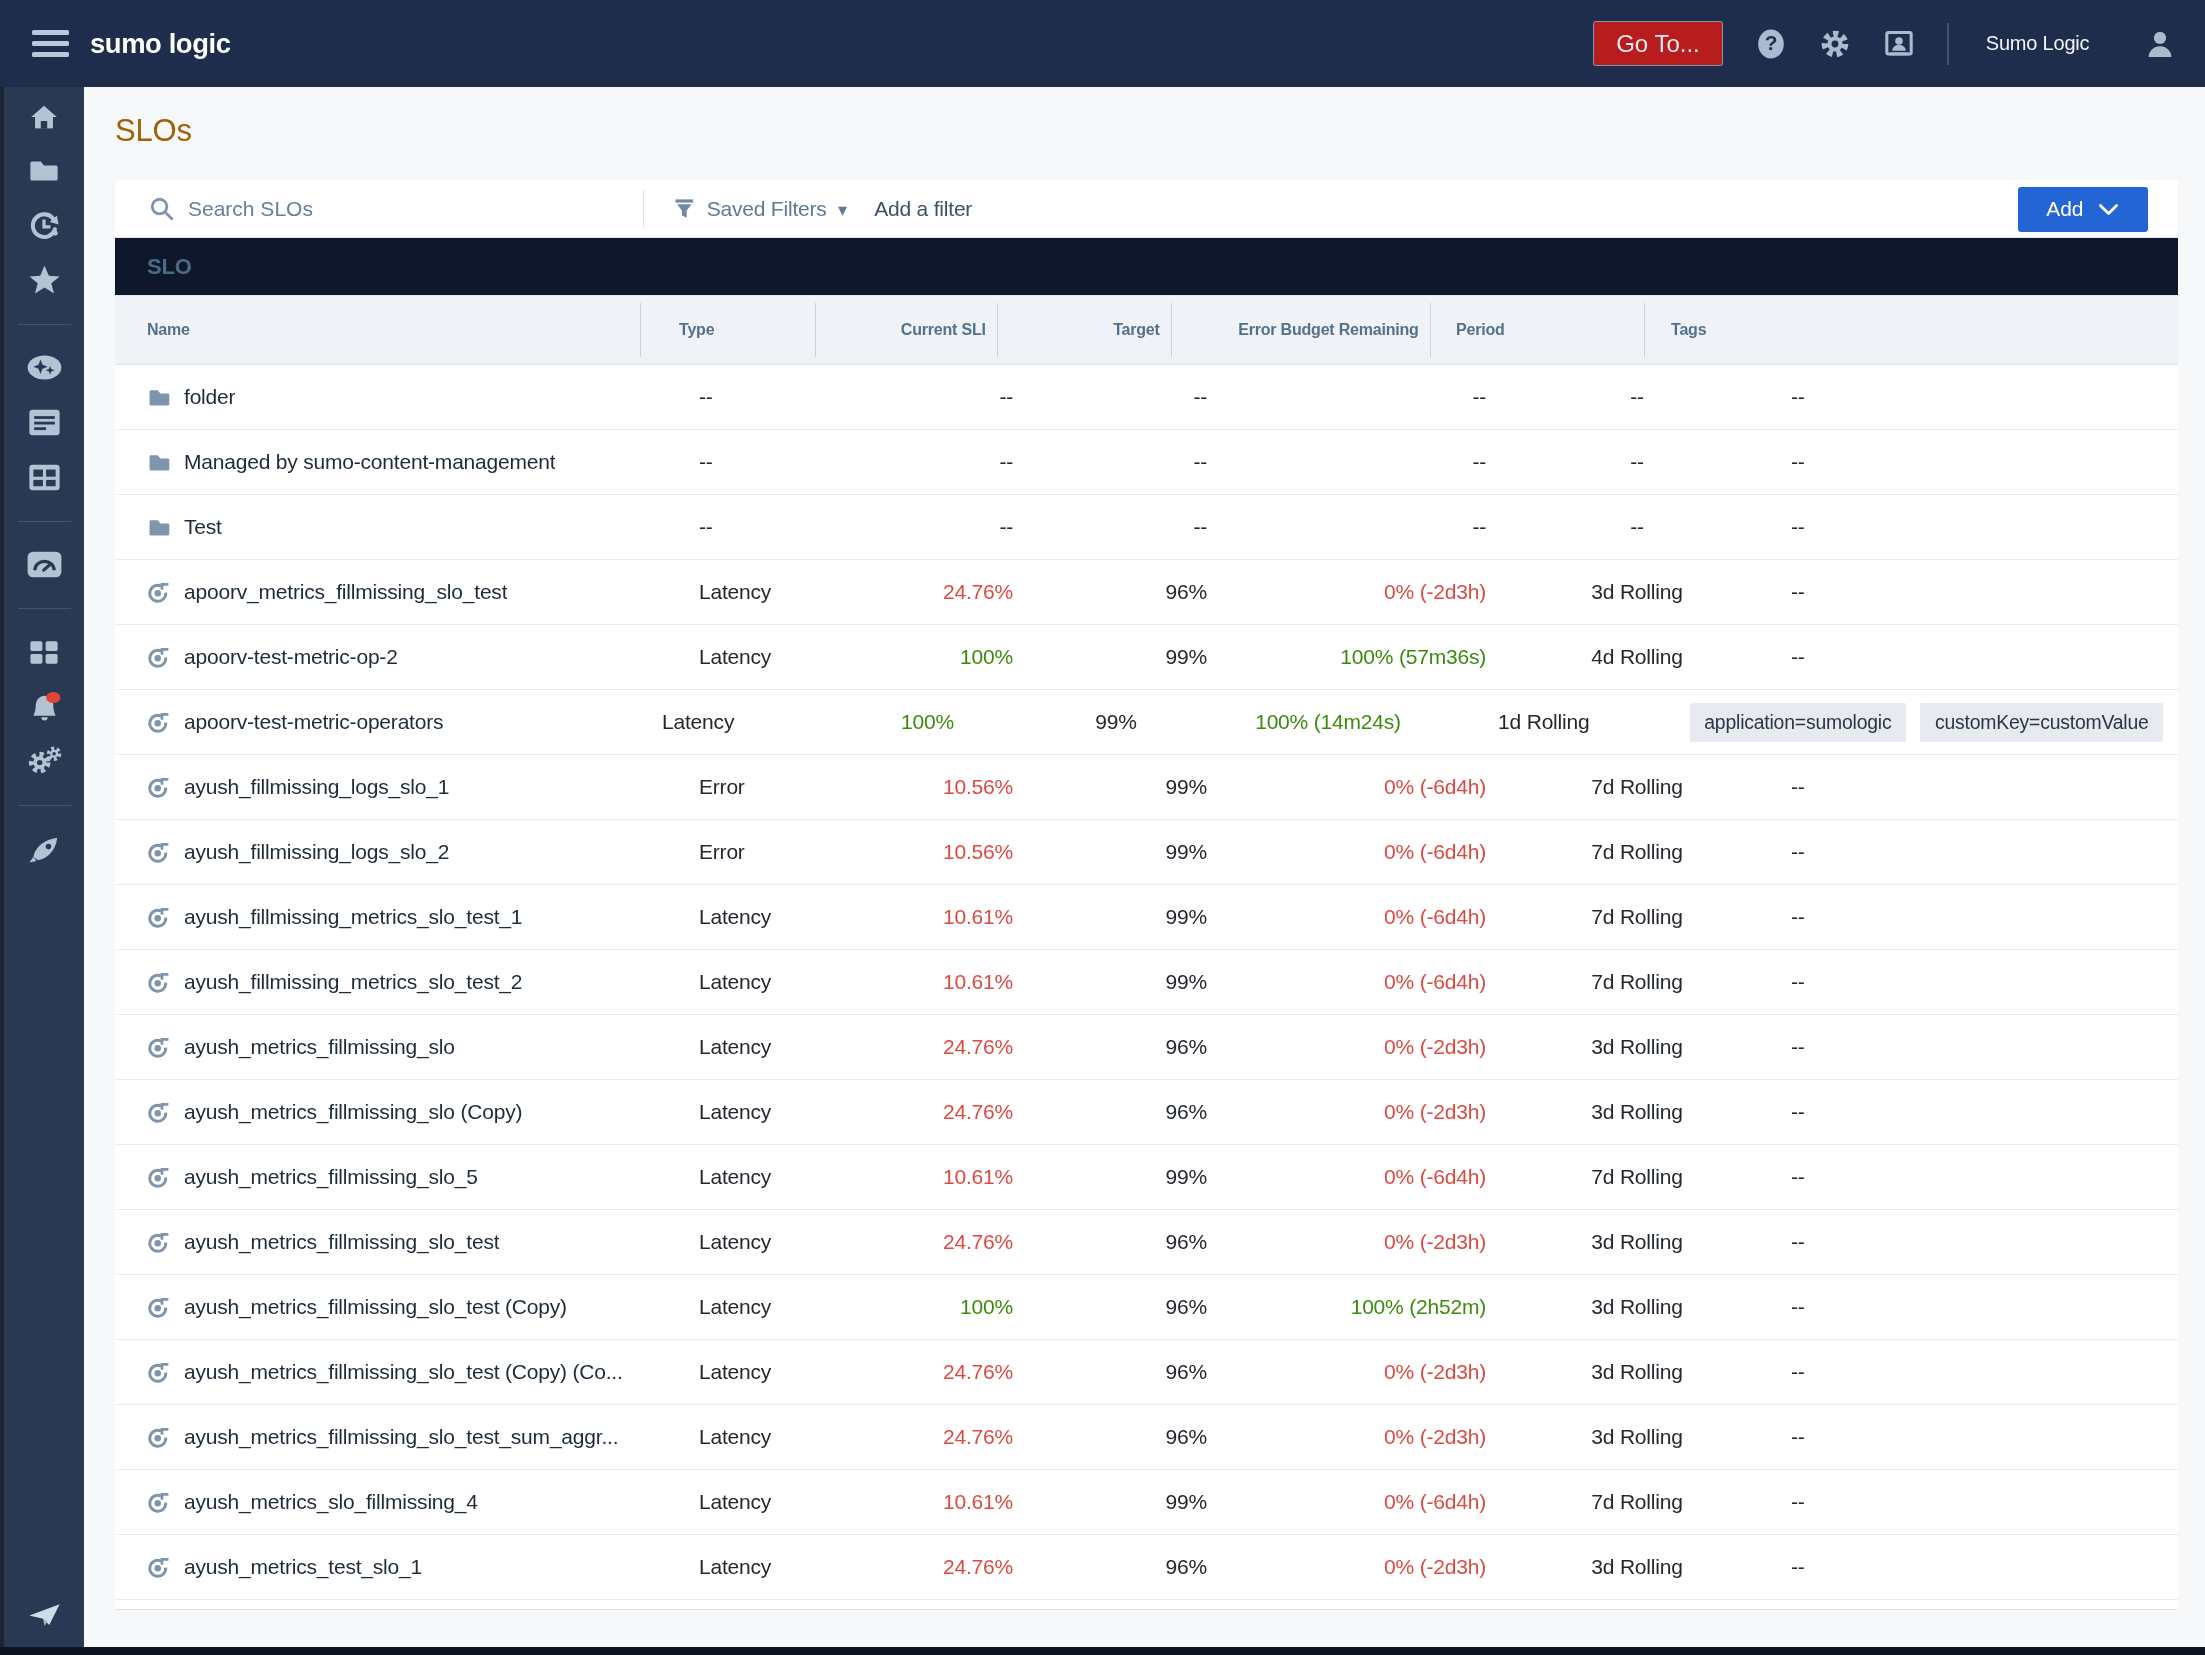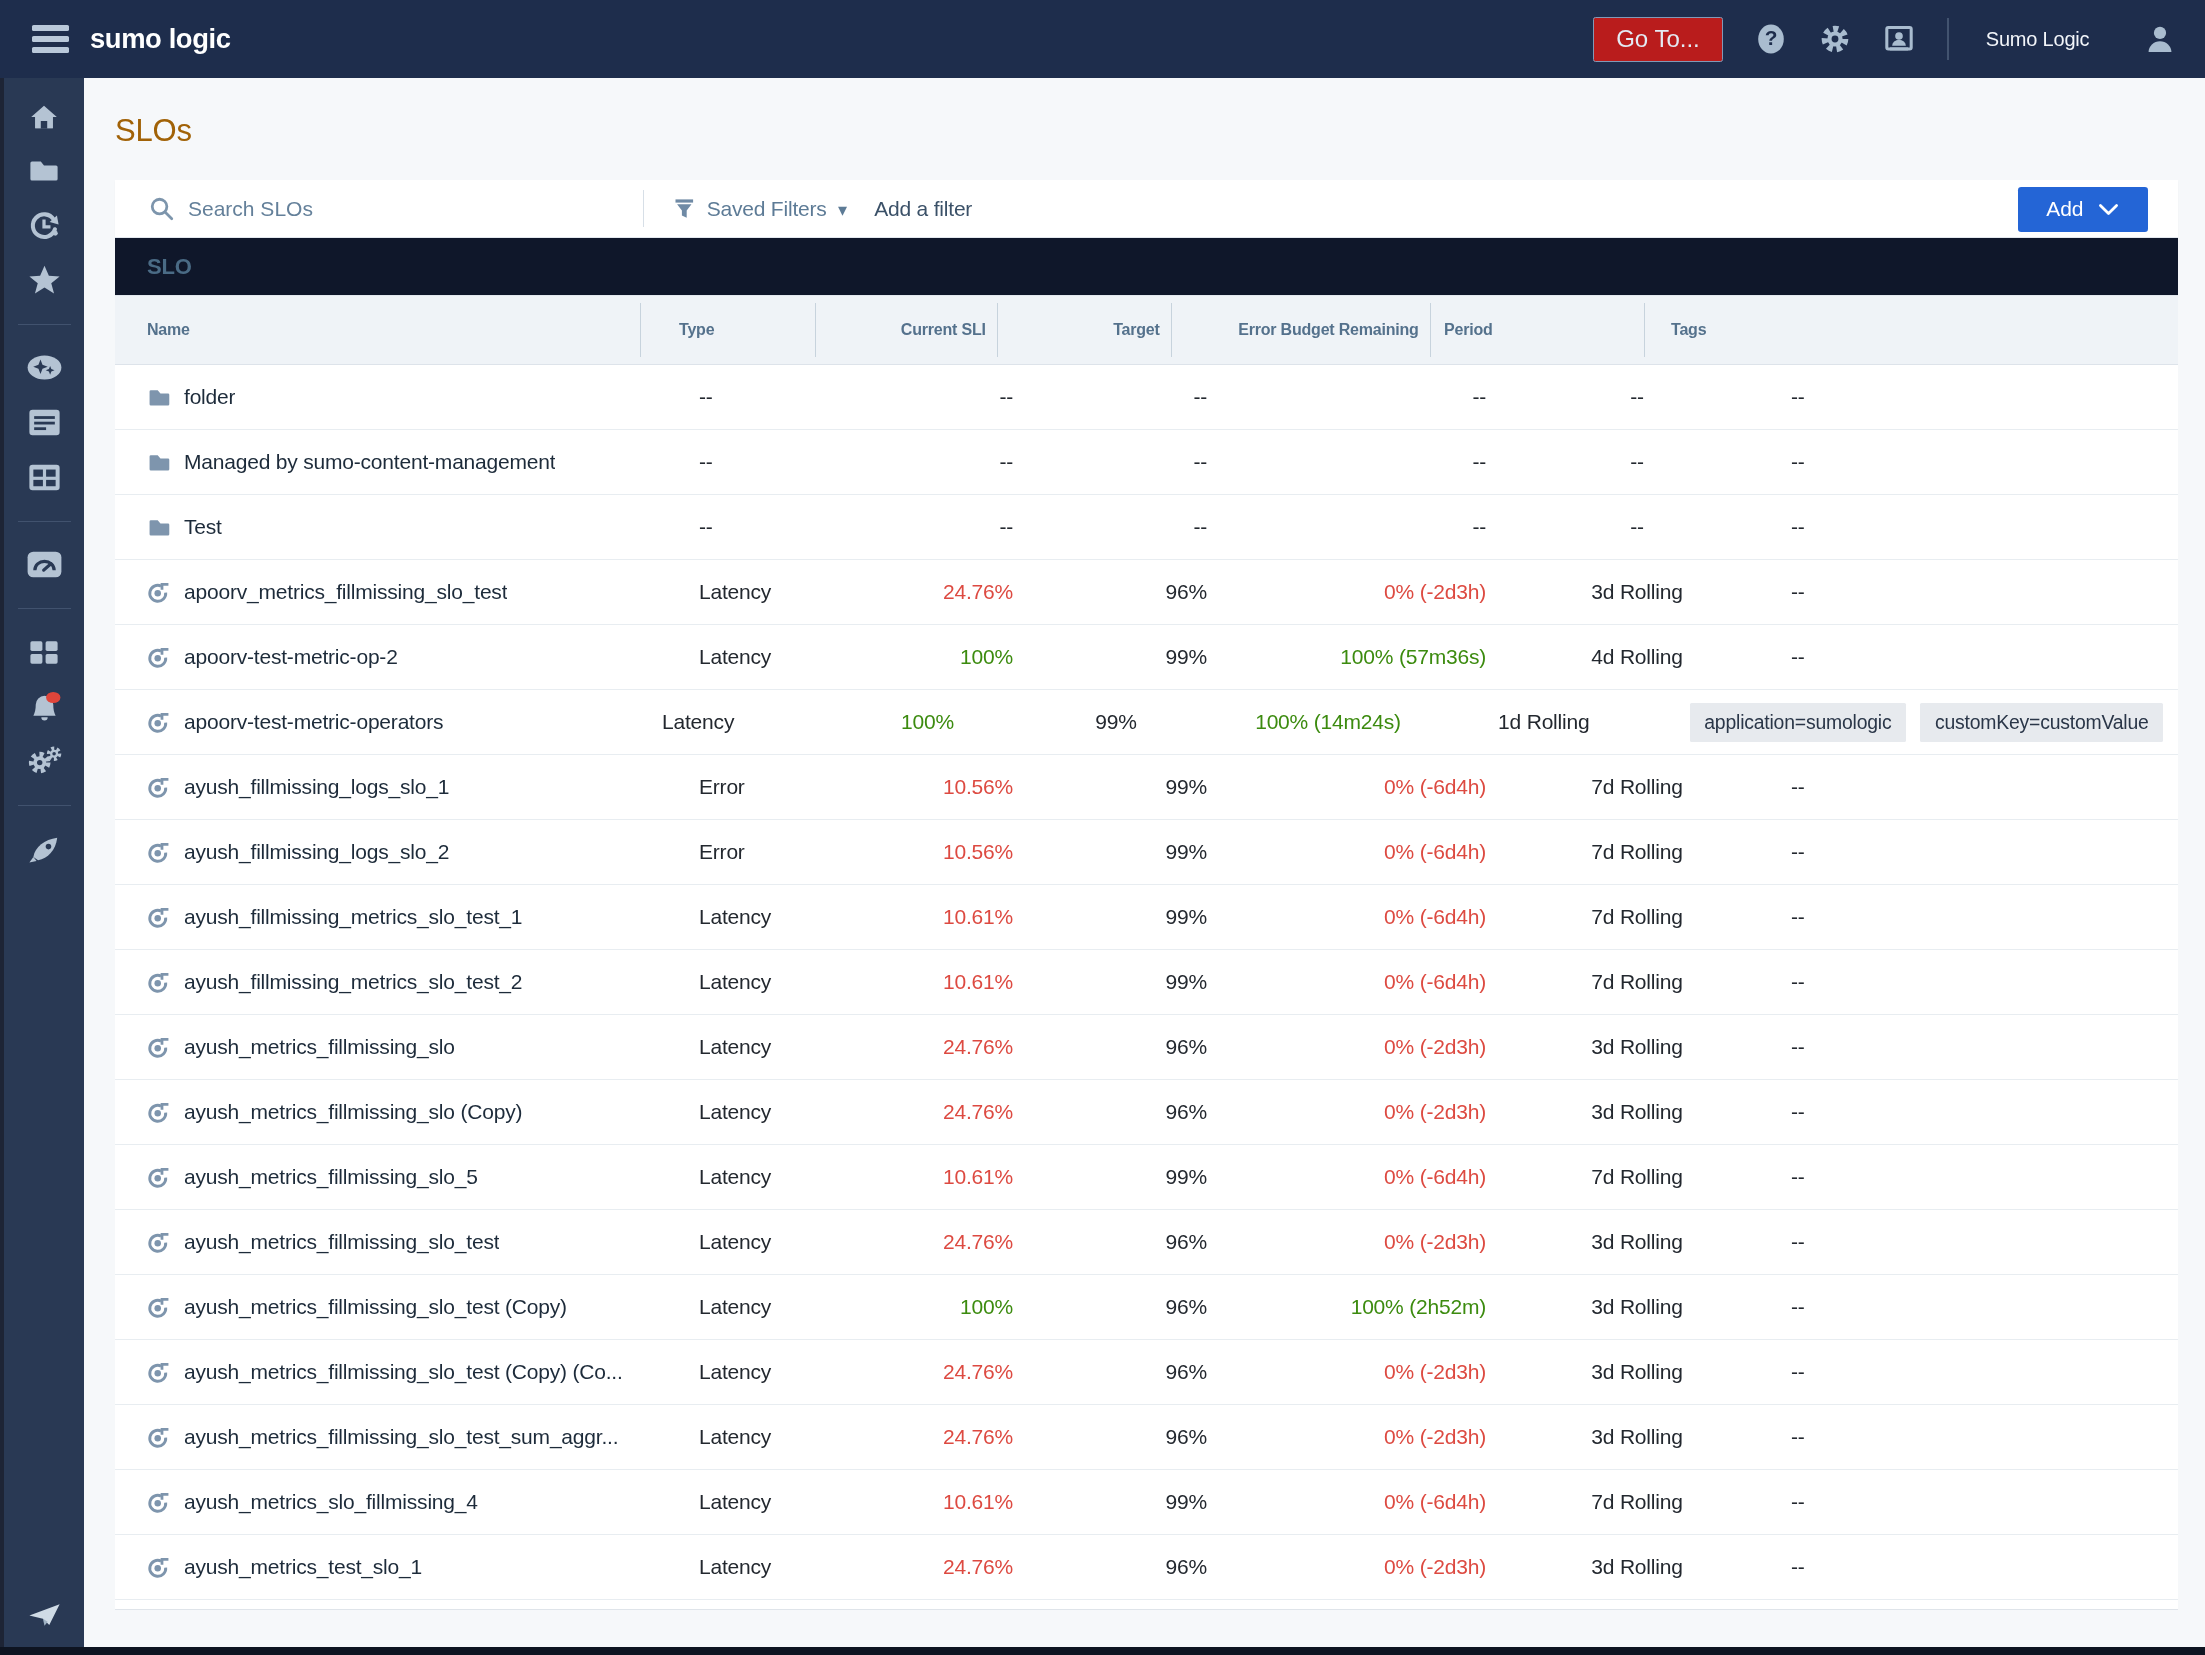--- a/index.html
+++ b/index.html
@@ -4,21 +4,21 @@
 <style>
   * { margin:0; padding:0; box-sizing:border-box; }
   html,body { width:2205px; height:1655px; overflow:hidden; }
   body {
     font-family:"Liberation Sans","DejaVu Sans",sans-serif;
     background:#f6f8fa; position:relative; letter-spacing:-0.2px; color:#23282f;
   }
 
   
   .topbar {
-    position:absolute; left:0; top:0; width:2205px; height:78px;
+    position:absolute; left:0; top:0; width:2205px; height:87px;
     background:#1e2d4c; display:flex; align-items:center; padding:0 29px 0 32px; z-index:5;
   }
   .hamburger { width:37px; height:27.4px; display:flex; flex-direction:column; justify-content:space-between; cursor:pointer; }
   .hamburger span { display:block; height:5.6px; border-radius:1.6px; background:#b9c8da; }
   .logo-text { color:#ffffff; font-size:27.4px; font-weight:bold; letter-spacing:-0.4px; margin-left:21px; }
   .topbar-right { margin-left:auto; display:flex; align-items:center; gap:32px; }
   .goto-btn {
     height:45px; padding:0 22.6px; border:1.6px solid #8299b6; border-radius:2.4px;
     background:#b91c1c; color:#e3eaf3; font-size:24px; display:flex; align-items:center; cursor:pointer;
     font-family:inherit;
@@ -74,21 +74,21 @@
 
   .col-name  { width:525px; }
   .col-type  { width:175px; padding-left:39px; }
   .col-sli   { width:182px; justify-content:flex-end; }
   .col-target{ width:174px; justify-content:flex-end; }
   .col-ebr   { width:259px; justify-content:flex-end;padding-left:36px; }
   .col-period{ width:214px; }
   .col-tags  { flex:1; padding-left:27px; }
   .hcell.col-name { padding-left:32px; }
   .hcell.col-sli, .hcell.col-target, .hcell.col-ebr { padding-right:11.3px; }
-  .hcell.col-period { padding-left:14px; }
+  .hcell.col-period { padding-left:26px; }
 
   .tablebody { background:#ffffff; }
   .trow { height:65px; background:#ffffff; border-bottom:0.8px solid #e8edf1; display:flex; cursor:pointer;gap:20px; }
   .cell { display:flex; align-items:center; font-size:21px; color:#23282f; }
   .cell.col-name { gap:13px; padding-left:32px; color:#1d2b3a; overflow:hidden; white-space:nowrap; }
   .cell.col-sli, .cell.col-target, .cell.col-ebr { padding-right:24px; }
   .cell.col-period { justify-content:center; }
   .cell .nm { overflow:hidden; text-overflow:ellipsis; white-space:nowrap; }
   .val-bad  { color:#dd4a41; }
   .val-good { color:#3c8b0f; }

